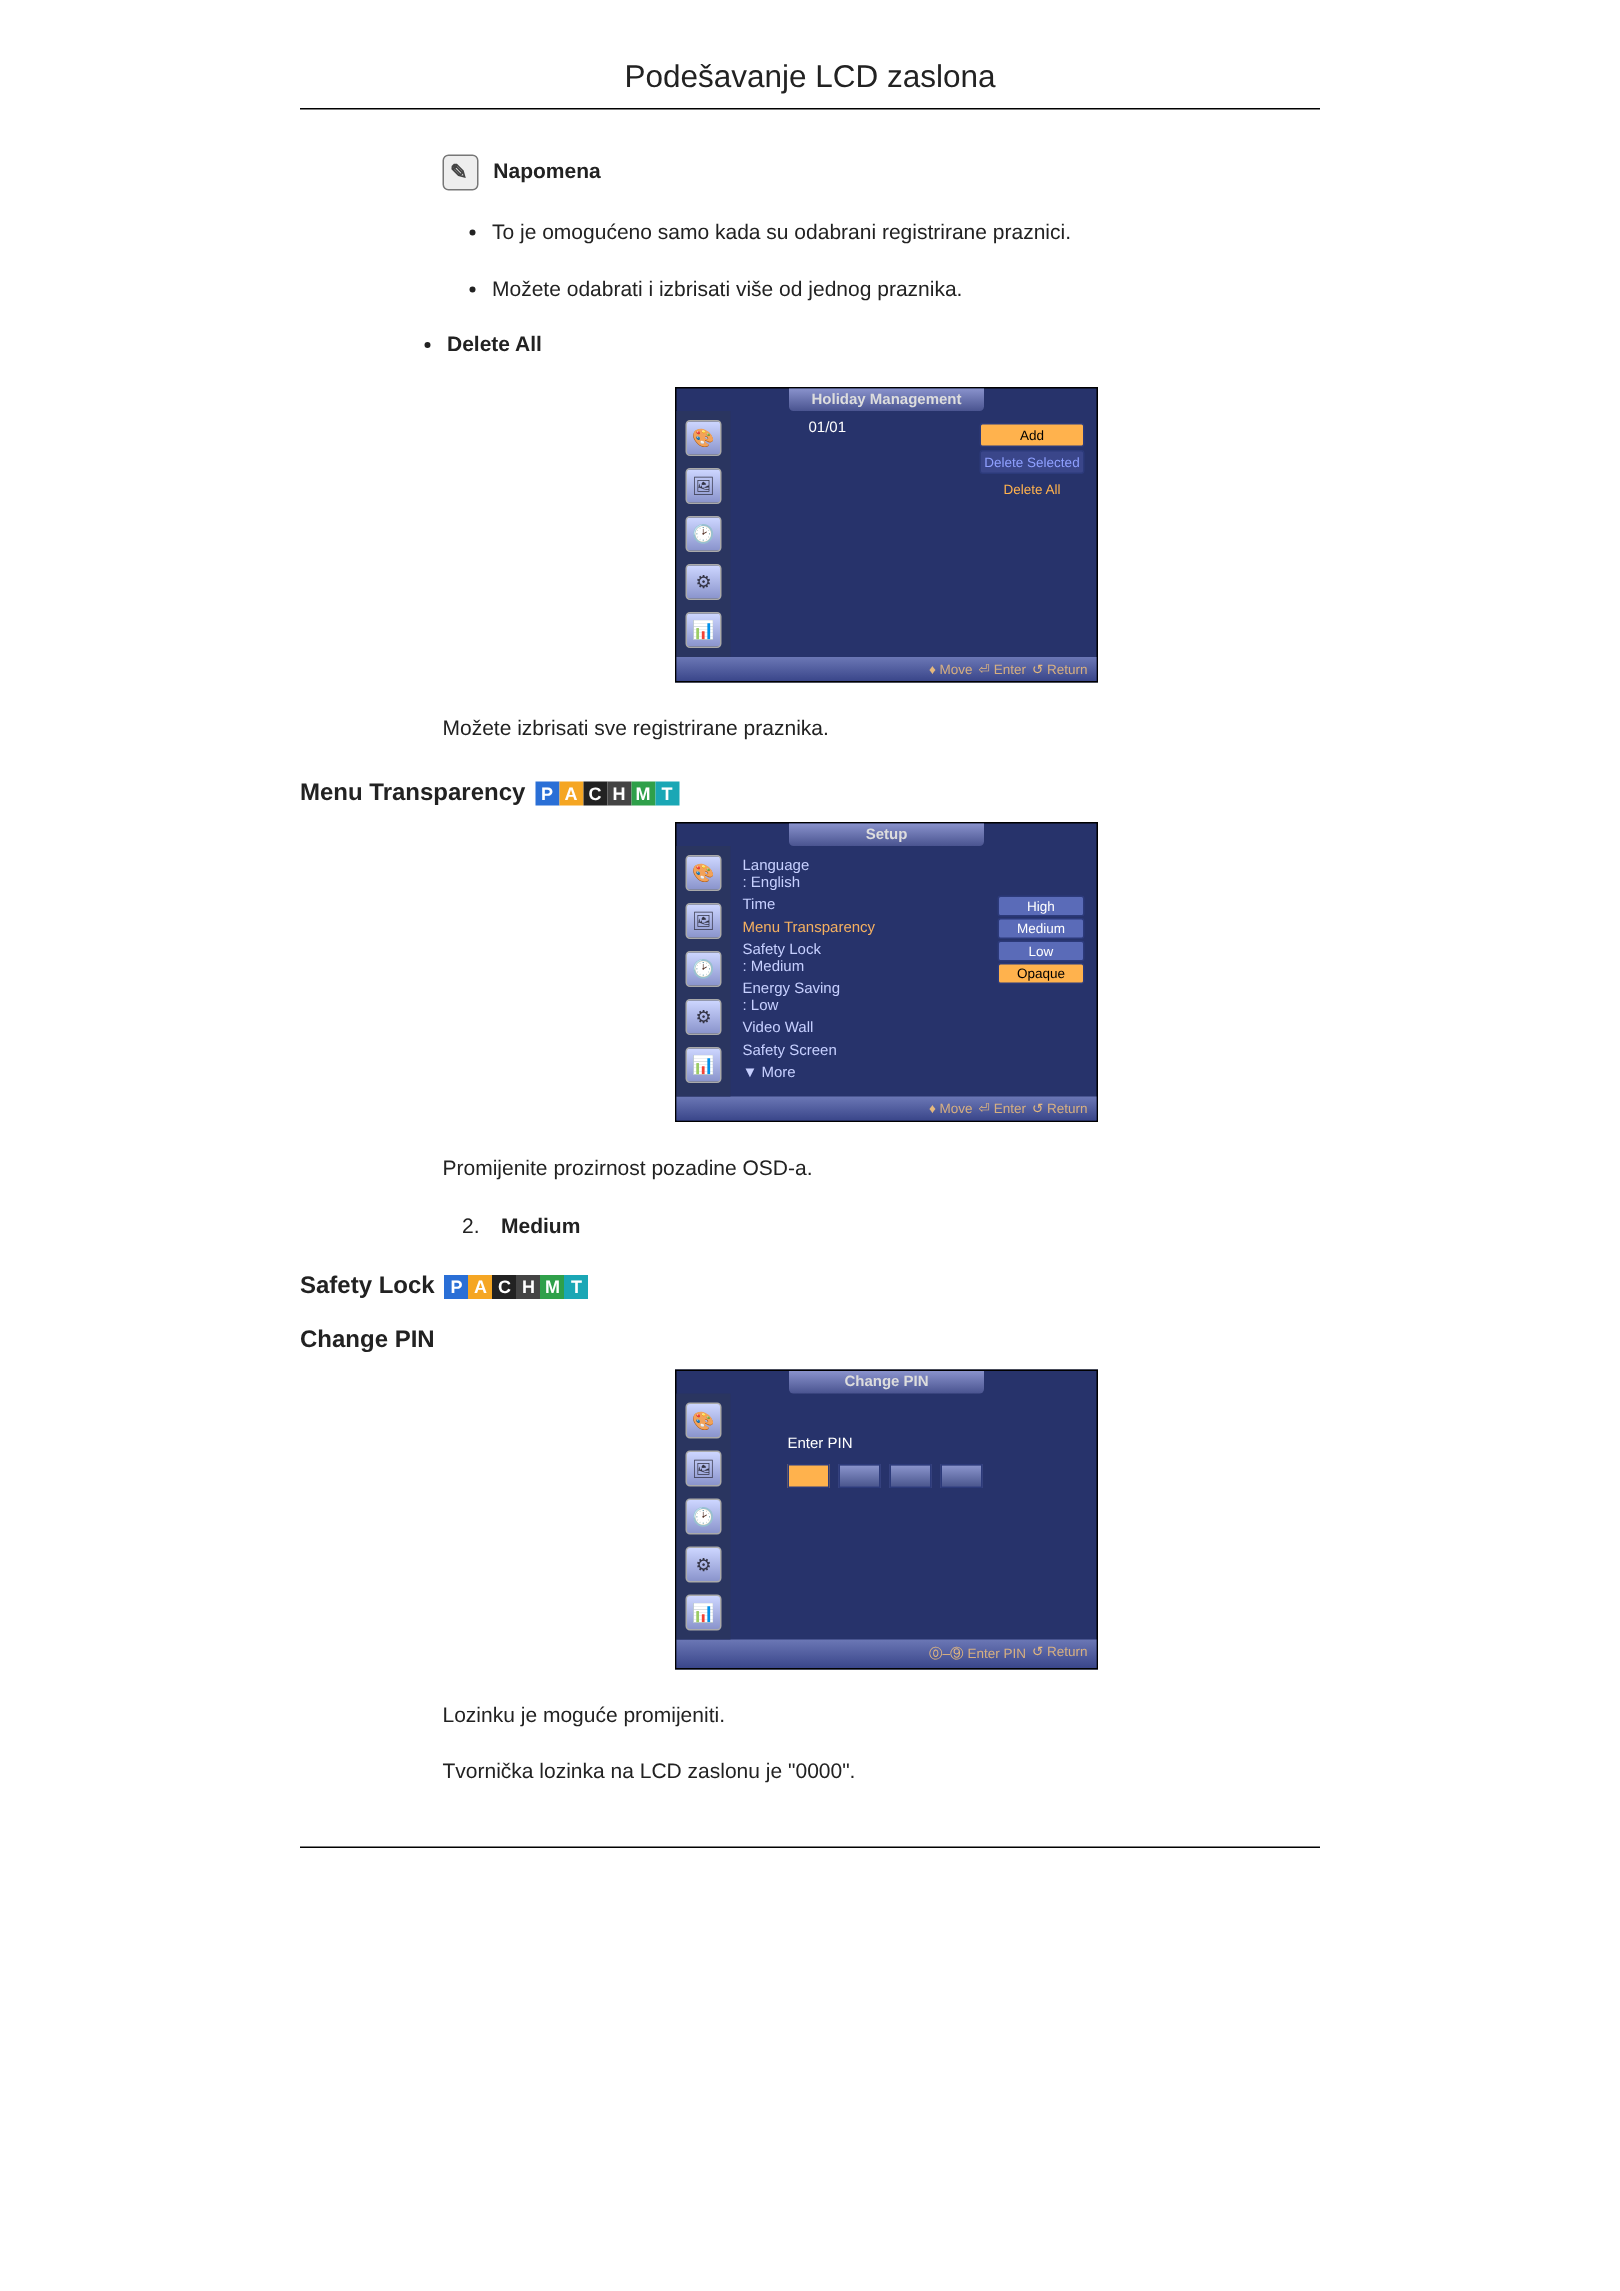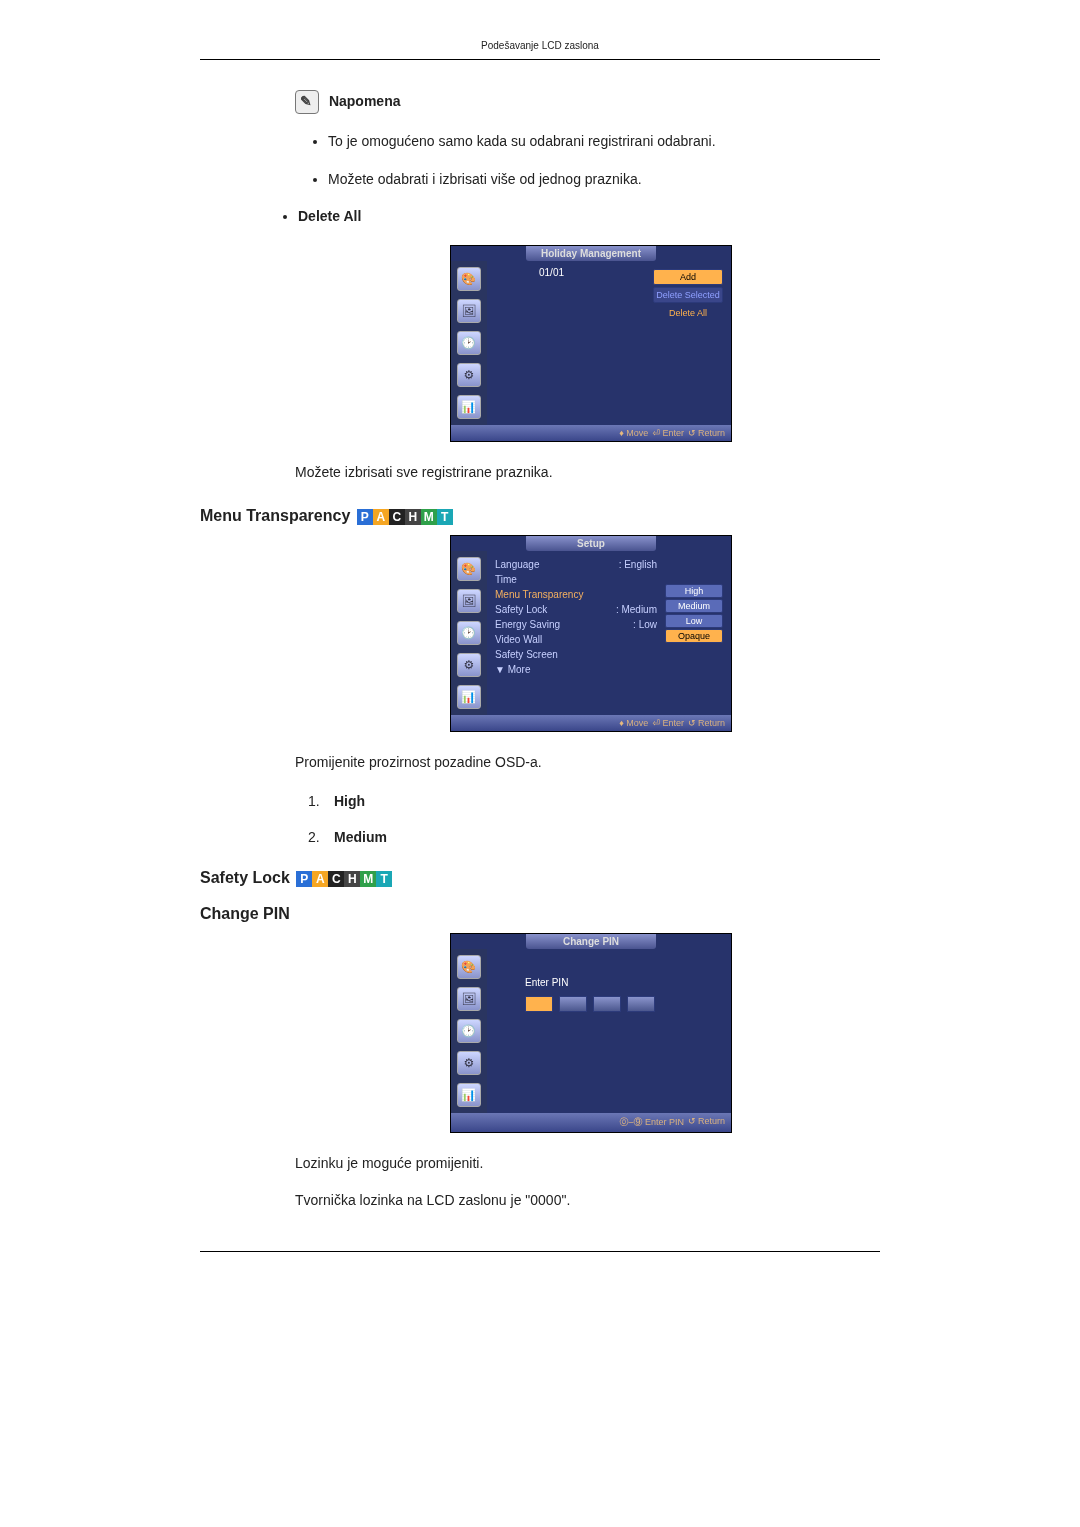--- a/index.html
+++ b/index.html
@@ -11,21 +11,21 @@
     background: #fff;
   }
   .page {
     width: 880px;
     margin: 0 auto;
     padding: 40px 100px 60px 100px;
     box-sizing: border-box;
   }
   .page-title {
     text-align: center;
-    font-size: 10px;
+    font-size: 21px;
     padding-bottom: 8px;
     border-bottom: 1px solid #000;
   }
   .pencil-icon {
     display: inline-block;
     width: 22px; height: 22px;
     vertical-align: middle;
     margin-right: 6px;
     border: 1px solid #777;
     border-radius: 4px;
@@ -129,20 +129,21 @@
   }
   .osd .content {
     flex: 1;
     padding: 6px 8px 8px 8px;
     position: relative;
   }
   .osd .menu-line {
     display: flex;
     justify-content: space-between;
     padding: 2px 0;
+    flex-direction: column;
   }
   .osd .menu-line.orange { color: #f5b060; }
   .osd .right-col {
     width: 70px;
   }
   .osd .action-btn {
     display:block;
     text-align:center;
     background:#5a6bb8;
     padding:2px 0;
@@ -221,21 +222,21 @@
 
 <div class="page">
   <div class="page-title">Podešavanje LCD zaslona</div>
 
   <div class="note-heading">
     <span class="pencil-icon"></span>
     <span>Napomena</span>
   </div>
 
   <ul class="bullets">
-    <li>To je omogućeno samo kada su odabrani registrirani odabrani.</li>
+    <li>To je omogućeno samo kada su odabrani registrirane praznici.</li>
     <li>Možete odabrati i izbrisati više od jednog praznika.</li>
   </ul>
 
   <ul class="bullets" style="margin-left:80px;">
     <li>
       <span class="bold">Delete All</span>
     </li>
   </ul>
 
   <div class="osd-wrap">
@@ -342,21 +343,20 @@
         <span>♦ <span>Move</span></span>
         <span>⏎ <span>Enter</span></span>
         <span>↺ <span>Return</span></span>
       </div>
     </div>
   </div>
 
   <p class="body-text">Promijenite prozirnost pozadine OSD-a.</p>
 
   <ol class="numlist">
-    <li><span class="num">1.</span><span>High</span></li>
     <li><span class="num">2.</span><span>Medium</span></li>
   </ol>
 
   <div class="section-heading">
     <span>Safety Lock</span>
     <span class="pachmt">
       <span class="p-b">P</span>
       <span class="a-b">A</span>
       <span class="c-b">C</span>
       <span class="h-b">H</span>

